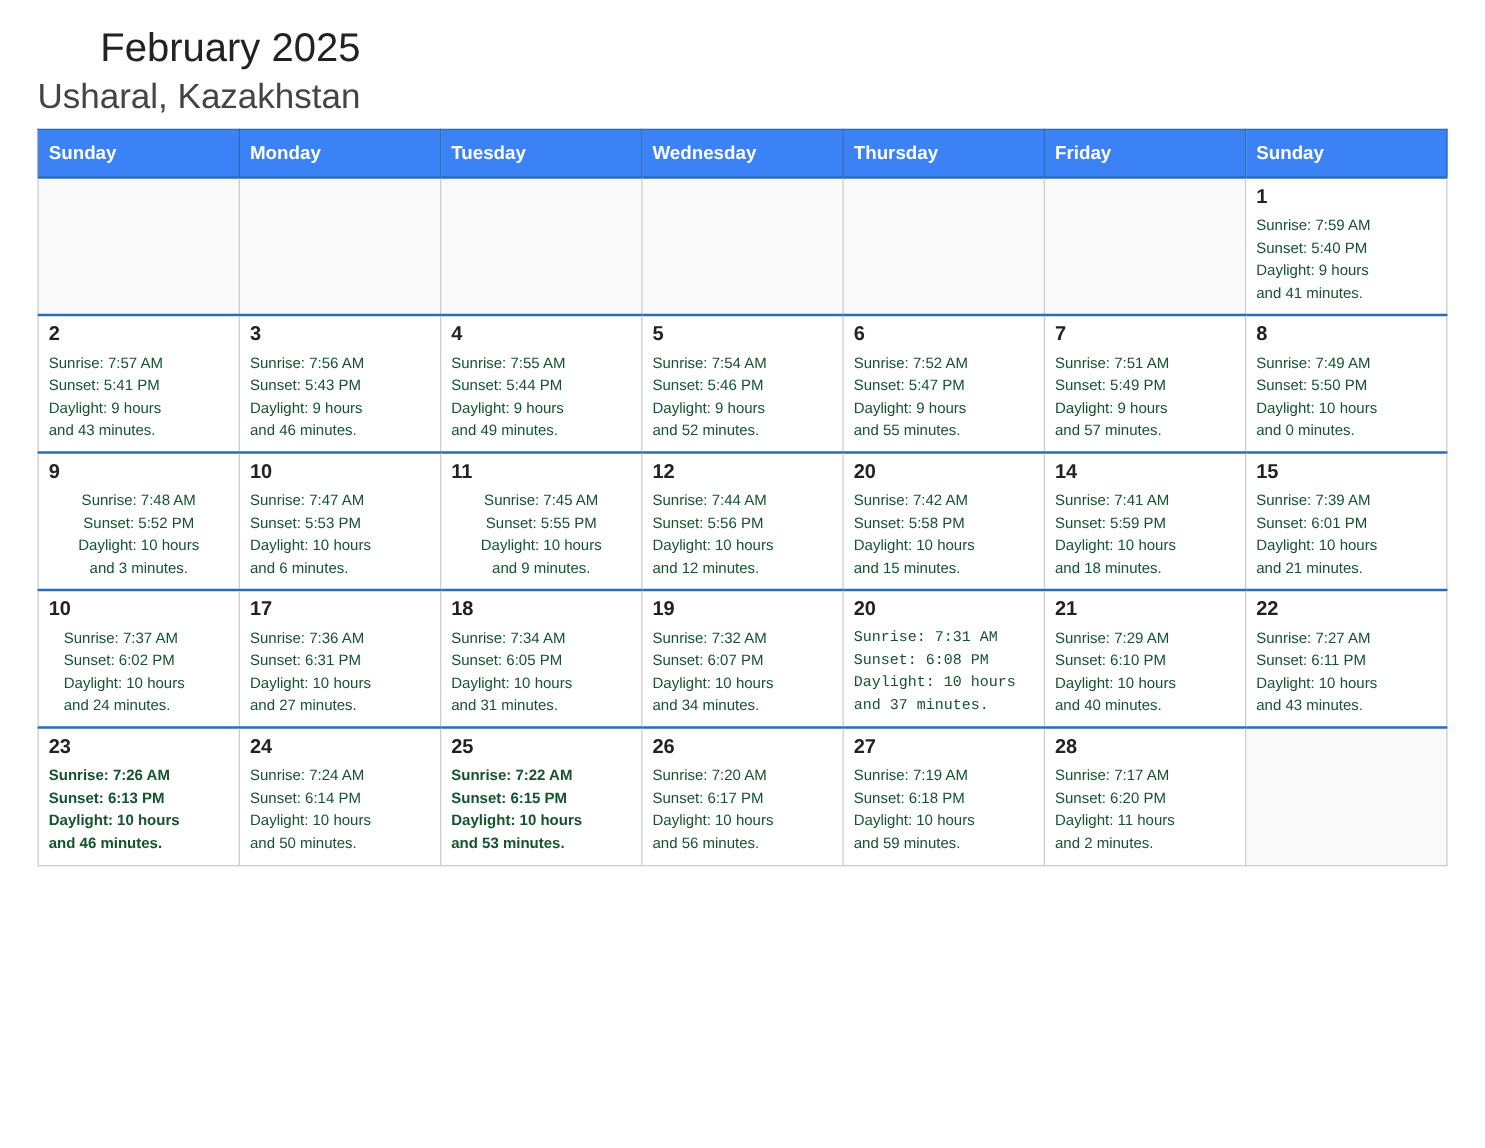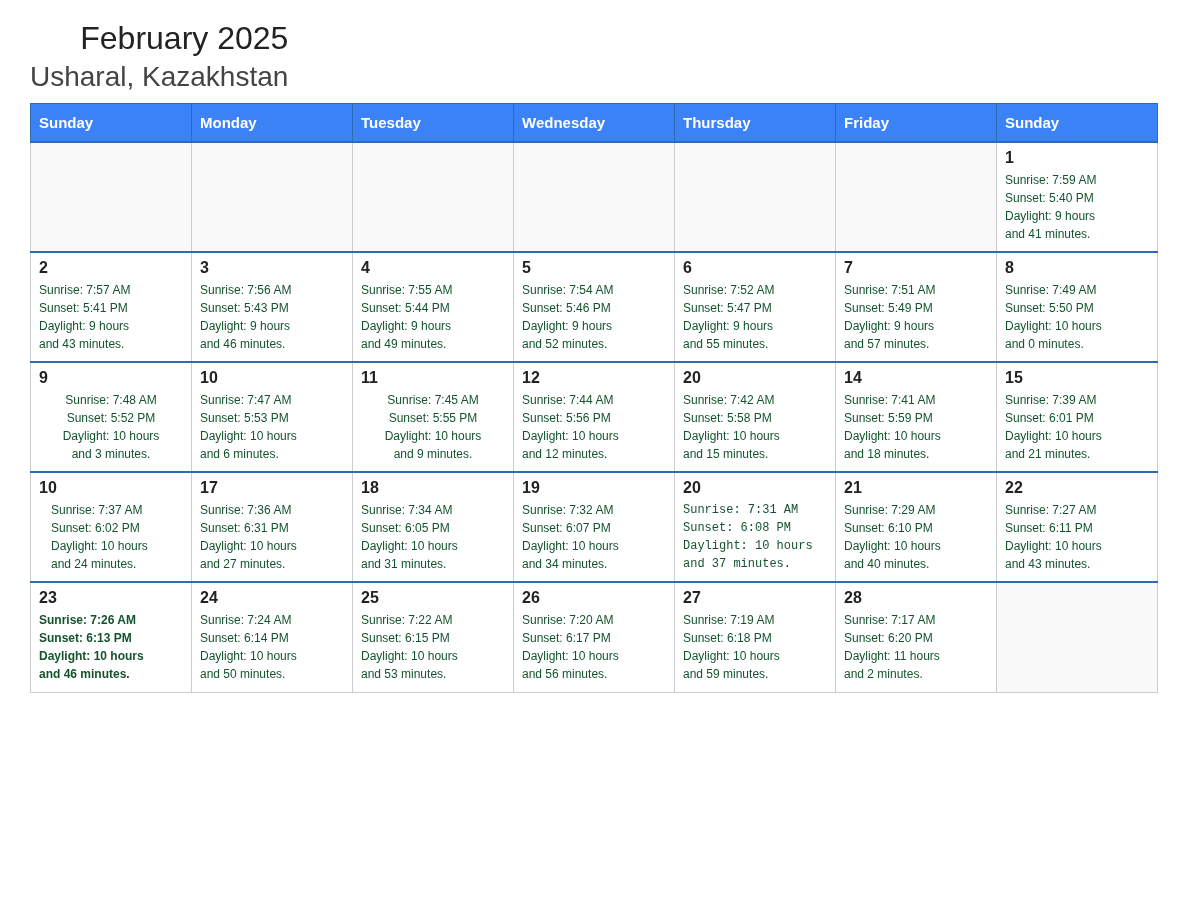--- a/index.html
+++ b/index.html
@@ -300,21 +300,21 @@
         </td>
         <td>
           <div class="day-number">24</div>
           <div class="day-info" style="white-space: pre-line;">Sunrise: 7:24 AM
 Sunset: 6:14 PM
 Daylight: 10 hours
 and 50 minutes.</div>
         </td>
         <td>
           <div class="day-number">25</div>
-          <div class="day-info" style="white-space: pre-line;">Sunrise: 7:22 AM
+          <div class="day-info" style="white-space: pre-line; font-weight: bold;">Sunrise: 7:22 AM
 Sunset: 6:15 PM
 Daylight: 10 hours
 and 53 minutes.</div>
         </td>
         <td>
           <div class="day-number">26</div>
           <div class="day-info" style="white-space: pre-line;">Sunrise: 7:20 AM
 Sunset: 6:17 PM
 Daylight: 10 hours
 and 56 minutes.</div>

